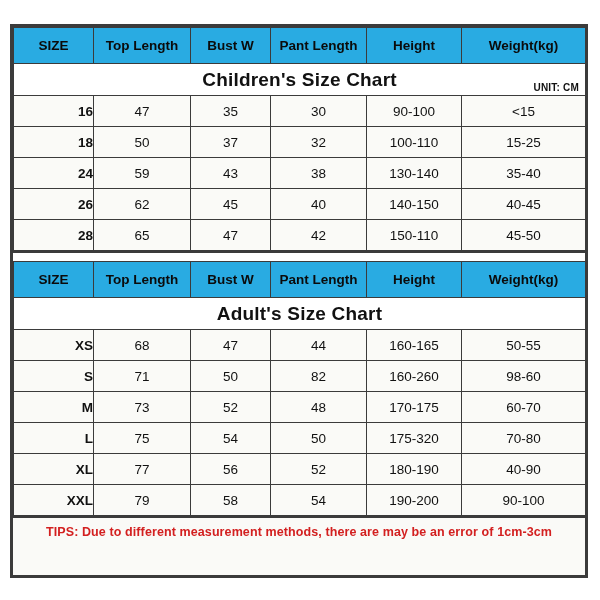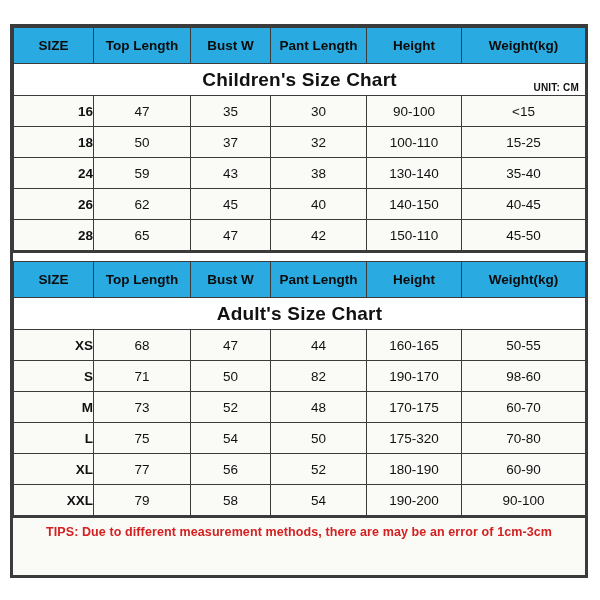--- a/index.html
+++ b/index.html
@@ -246,21 +246,21 @@
           <td>47</td>
           <td>44</td>
           <td>160-165</td>
           <td>50-55</td>
         </tr>
         <tr>
           <td class="size-cell">S</td>
           <td>71</td>
           <td>50</td>
           <td>82</td>
-          <td>190-170</td>
+          <td>160-260</td>
           <td>98-60</td>
         </tr>
         <tr>
           <td class="size-cell">M</td>
           <td>73</td>
           <td>52</td>
           <td>48</td>
           <td>170-175</td>
           <td>60-70</td>
         </tr>
@@ -271,21 +271,21 @@
           <td>50</td>
           <td>175-320</td>
           <td>70-80</td>
         </tr>
         <tr>
           <td class="size-cell">XL</td>
           <td>77</td>
           <td>56</td>
           <td>52</td>
           <td>180-190</td>
-          <td>60-90</td>
+          <td>40-90</td>
         </tr>
         <tr>
           <td class="size-cell">XXL</td>
           <td>79</td>
           <td>58</td>
           <td>54</td>
           <td>190-200</td>
           <td>90-100</td>
         </tr>
       </tbody>

